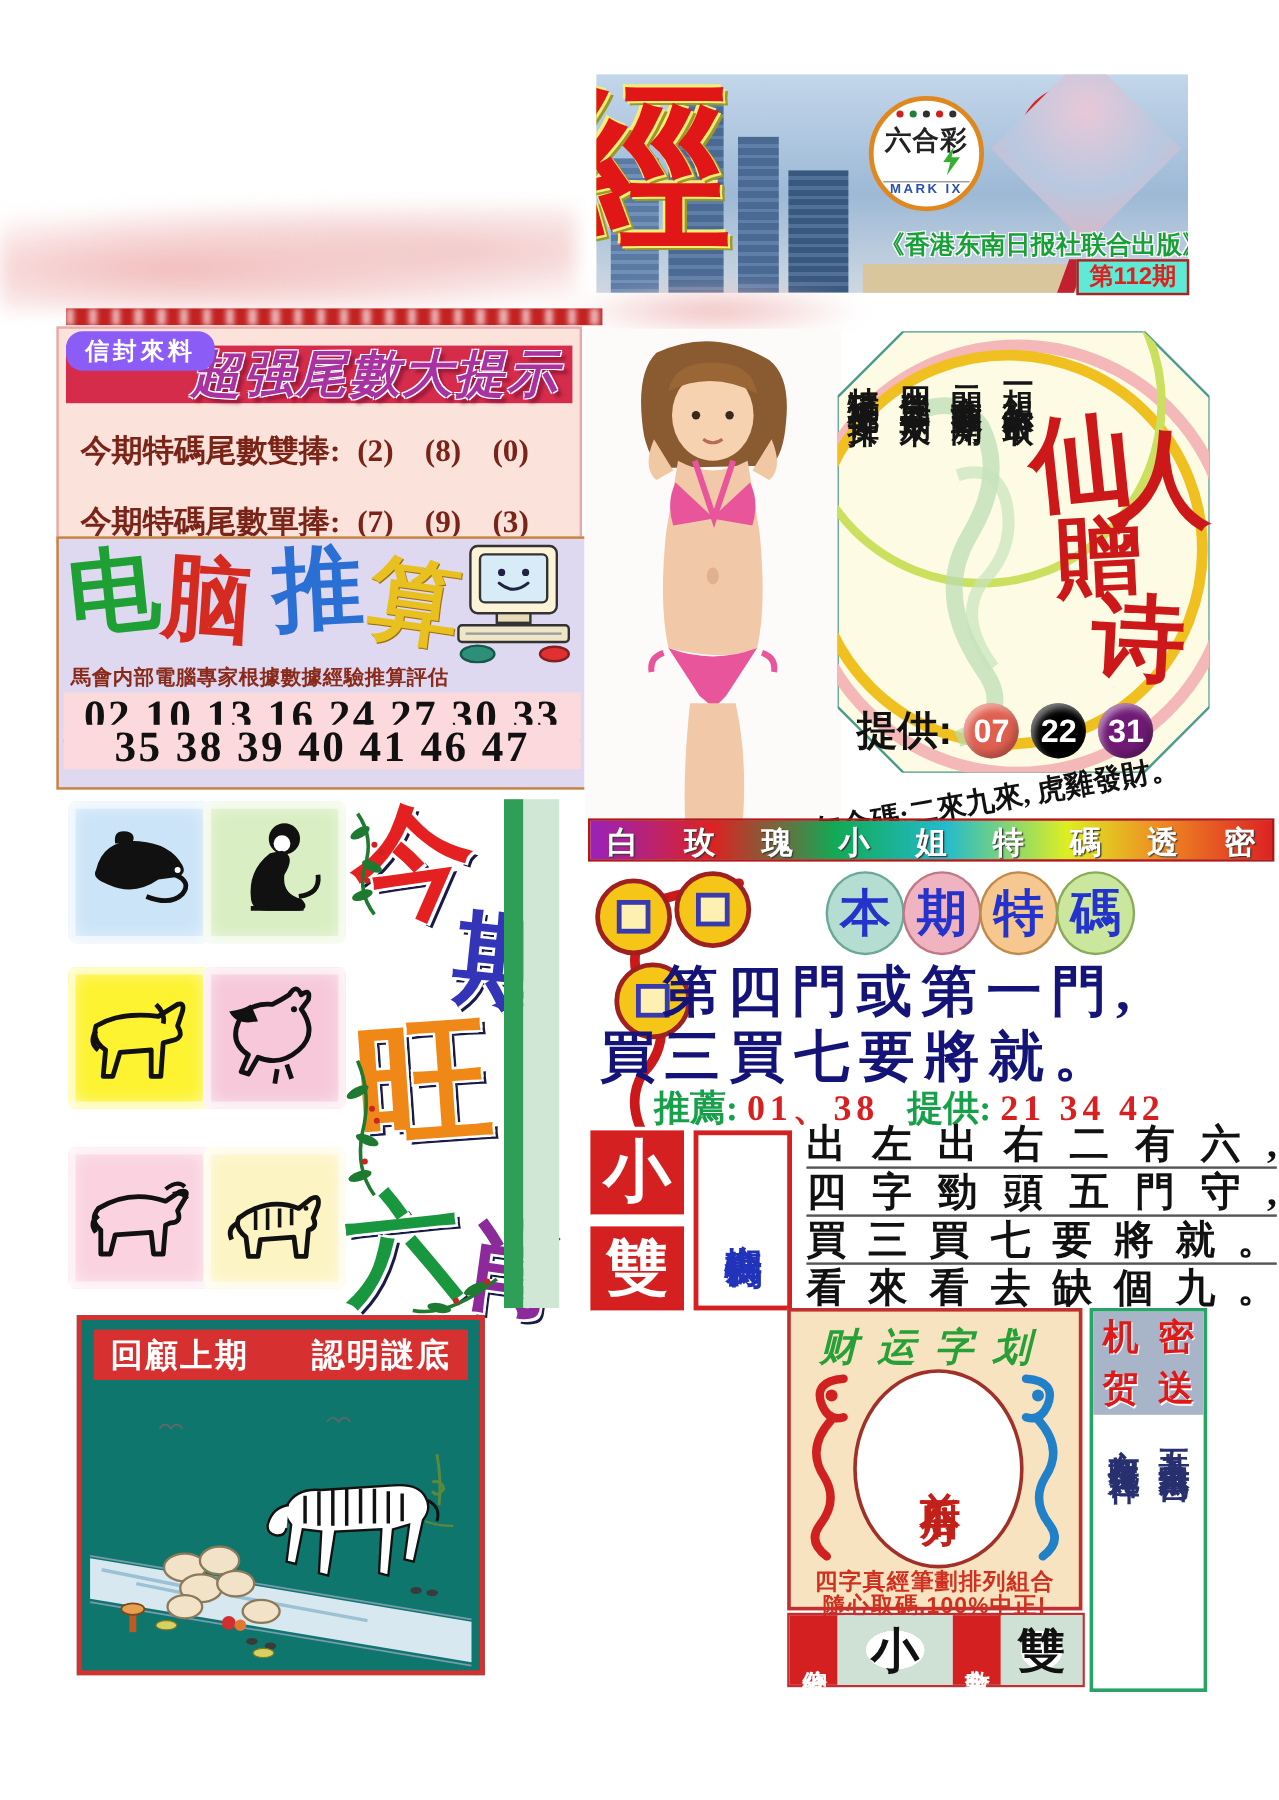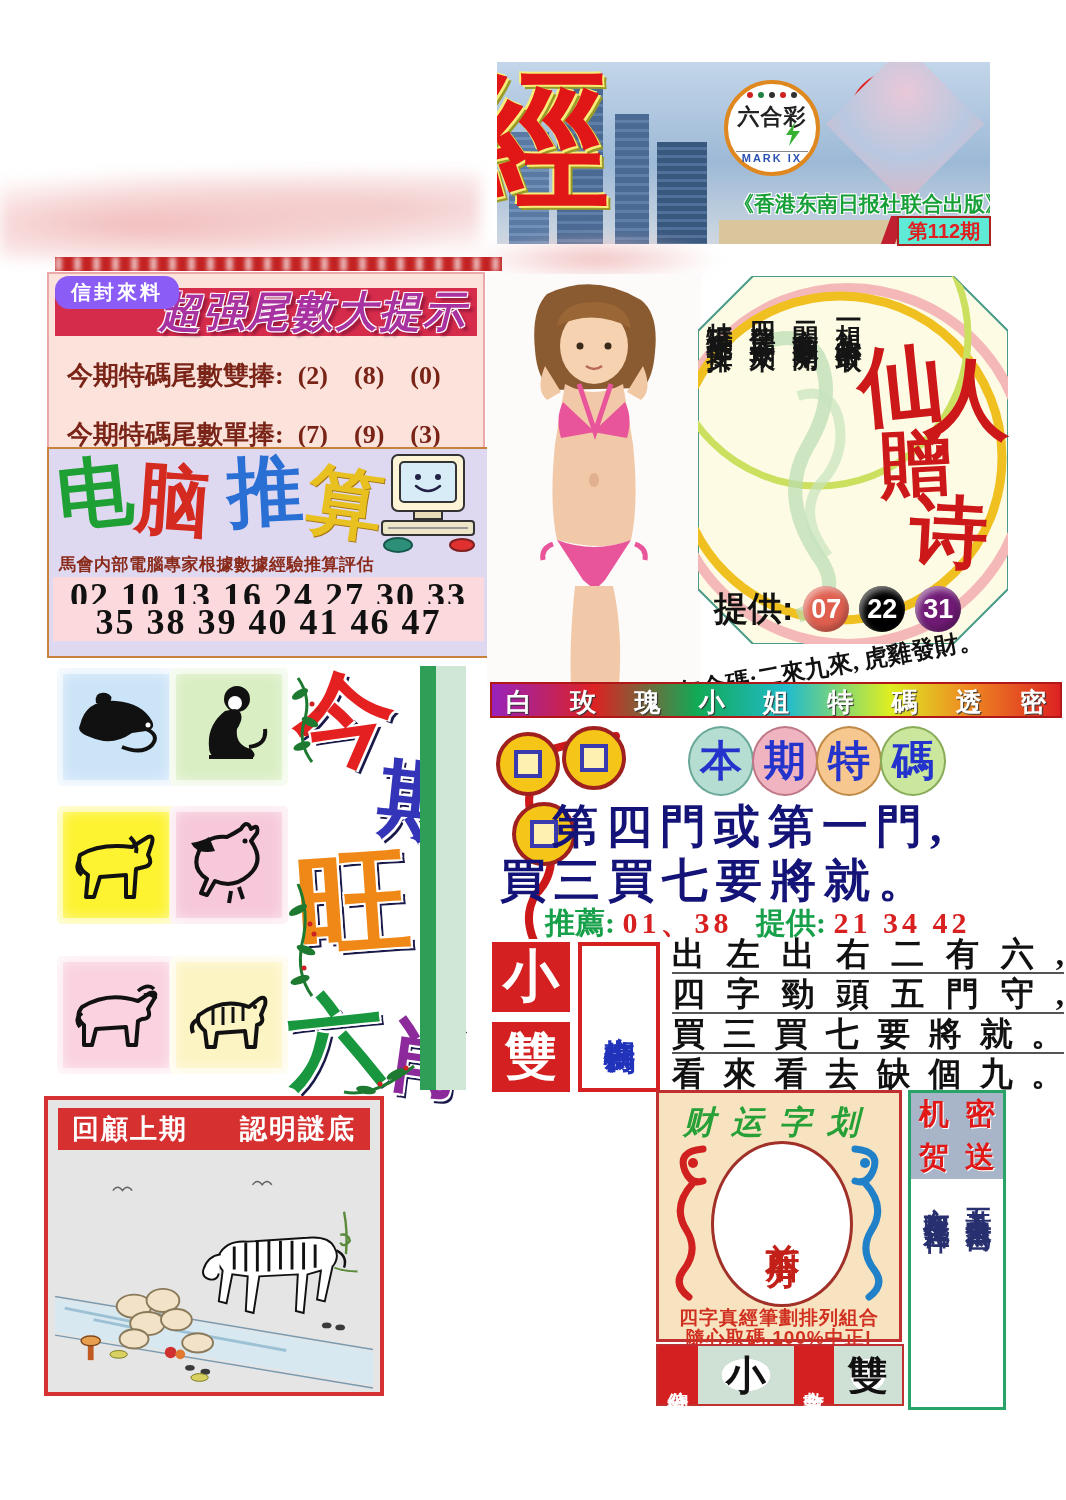--- a/index.html
+++ b/index.html
@@ -122,21 +122,21 @@
      display:flex;align-items:center;justify-content:center;}
   .jqtm span{writing-mode:vertical-rl;text-orientation:upright;font-size:31px;font-weight:900;color:#2233bb;letter-spacing:2px;}
 
   
   .verse{left:672px;top:936px;width:392px;}
   .vline{height:36px;line-height:36px;font-size:33px;font-weight:900;color:#111;border-bottom:2px solid #555;
      text-align:justify;text-align-last:justify;margin-bottom:2px;font-family:"Liberation Serif",serif;}
   .vline:last-child{border-bottom:none;}
 
   
-  .review{left:44px;top:1096px;width:340px;height:300px;border:4px solid #d63030;background:#e5e5e5;box-sizing:border-box;}
+  .review{left:64px;top:1096px;width:340px;height:300px;border:4px solid #d63030;background:#0f766e;box-sizing:border-box;}
   .revbanner{position:absolute;left:10px;top:8px;width:312px;height:42px;background:#d63030;color:#fff;
      display:flex;justify-content:space-between;align-items:center;padding:0 14px;box-sizing:border-box;
      font-size:27px;font-weight:900;font-family:"Liberation Serif",serif;letter-spacing:2px;}
 
   
   .fortune{left:656px;top:1090px;width:246px;height:252px;background:#f8e3c0;border:3px solid #c03030;box-sizing:border-box;}
   .ftitleline{position:absolute;left:0;top:8px;width:100%;text-align:center;font-size:32px;font-weight:900;
      font-style:italic;color:#28a038;font-family:"Liberation Serif",serif;letter-spacing:16px;}
   .fellipse{position:absolute;left:52px;top:48px;width:136px;height:160px;border-radius:50%;
      background:#fff;border:3px solid #a03028;display:flex;align-items:center;justify-content:center;}

